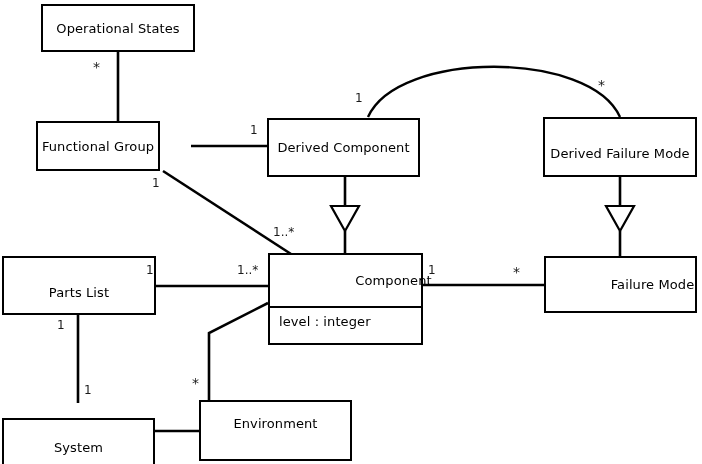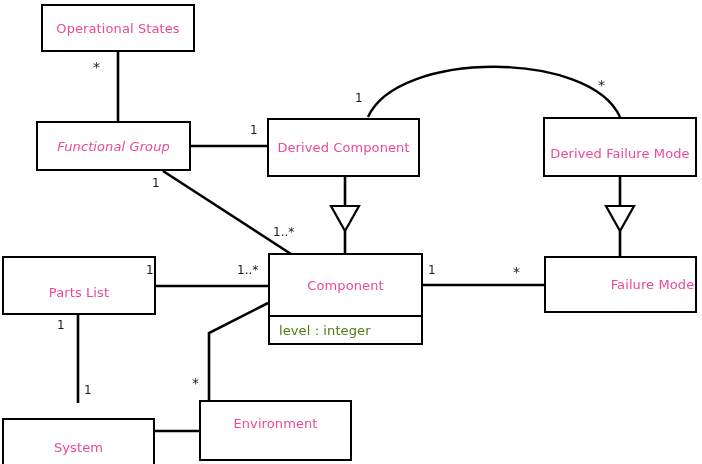--- a/index.html
+++ b/index.html
@@ -30,32 +30,32 @@
     z-index: 5;
   }
   .uml-name-row {
     box-sizing: border-box;
     width: 100%;
     display: flex;
     align-items: center;
     justify-content: center;
     text-align: center;
     font-size: 13px;
-    color: #ec4899;
+    color: #000000;
     letter-spacing: 0.1px;
   }
   .uml-attr-row {
     box-sizing: border-box;
     width: 100%;
     border-top: 2px solid #000000;
     display: flex;
     align-items: center;
     padding-left: 9px;
     font-size: 13px;
-    color: #4d7c0f;
+    color: #000000;
     letter-spacing: 0.1px;
   }
   .mult-label {
     position: absolute;
     font-size: 12px;
     color: #1a1a1a;
     white-space: nowrap;
     z-index: 6;
     line-height: 1;
   }
@@ -94,38 +94,38 @@
 
     <line x1="155" y1="431" x2="199" y2="431" stroke="#000000" stroke-width="2.6"></line>
 
     <polyline points="209,400 209,333 268,303" fill="none" stroke="#000000" stroke-width="2.6"></polyline>
   </svg>
 
   <div class="uml-class" style="left:41px; top:4px; width:154px; height:48px;">
     <div class="uml-name-row" style="height:44px;">Operational States</div>
   </div>
 
-  <div class="uml-class" style="left:36px; top:121px; width:155px; height:50px;font-style:italic;">
+  <div class="uml-class" style="left:36px; top:121px; width:124px; height:50px;">
     <div class="uml-name-row" style="height:46px;">Functional Group</div>
   </div>
 
   <div class="uml-class" style="left:267px; top:118px; width:153px; height:59px;">
     <div class="uml-name-row" style="height:55px;">Derived Component</div>
   </div>
 
   <div class="uml-class" style="left:543px; top:117px; width:154px; height:60px;">
     <div class="uml-name-row" style="height:68px;">Derived Failure Mode</div>
   </div>
 
   <div class="uml-class" style="left:2px; top:256px; width:154px; height:59px;">
     <div class="uml-name-row" style="height:55px;margin-top:7px;">Parts List</div>
   </div>
 
   <div class="uml-class" style="left:268px; top:253px; width:155px; height:92px;">
-    <div class="uml-name-row" style="height:60px;">Component</div>
+    <div class="uml-name-row" style="height:51px;margin-left:48px;">Component</div>
     <div class="uml-attr-row" style="height:28px;">level : integer</div>
   </div>
 
   <div class="uml-class" style="left:544px; top:256px; width:153px; height:57px;">
     <div class="uml-name-row" style="height:53px;margin-left:32px;">Failure Mode</div>
   </div>
 
   <div class="uml-class" style="left:2px; top:418px; width:153px; height:59px;">
     <div class="uml-name-row" style="height:55px;">System</div>
   </div>

